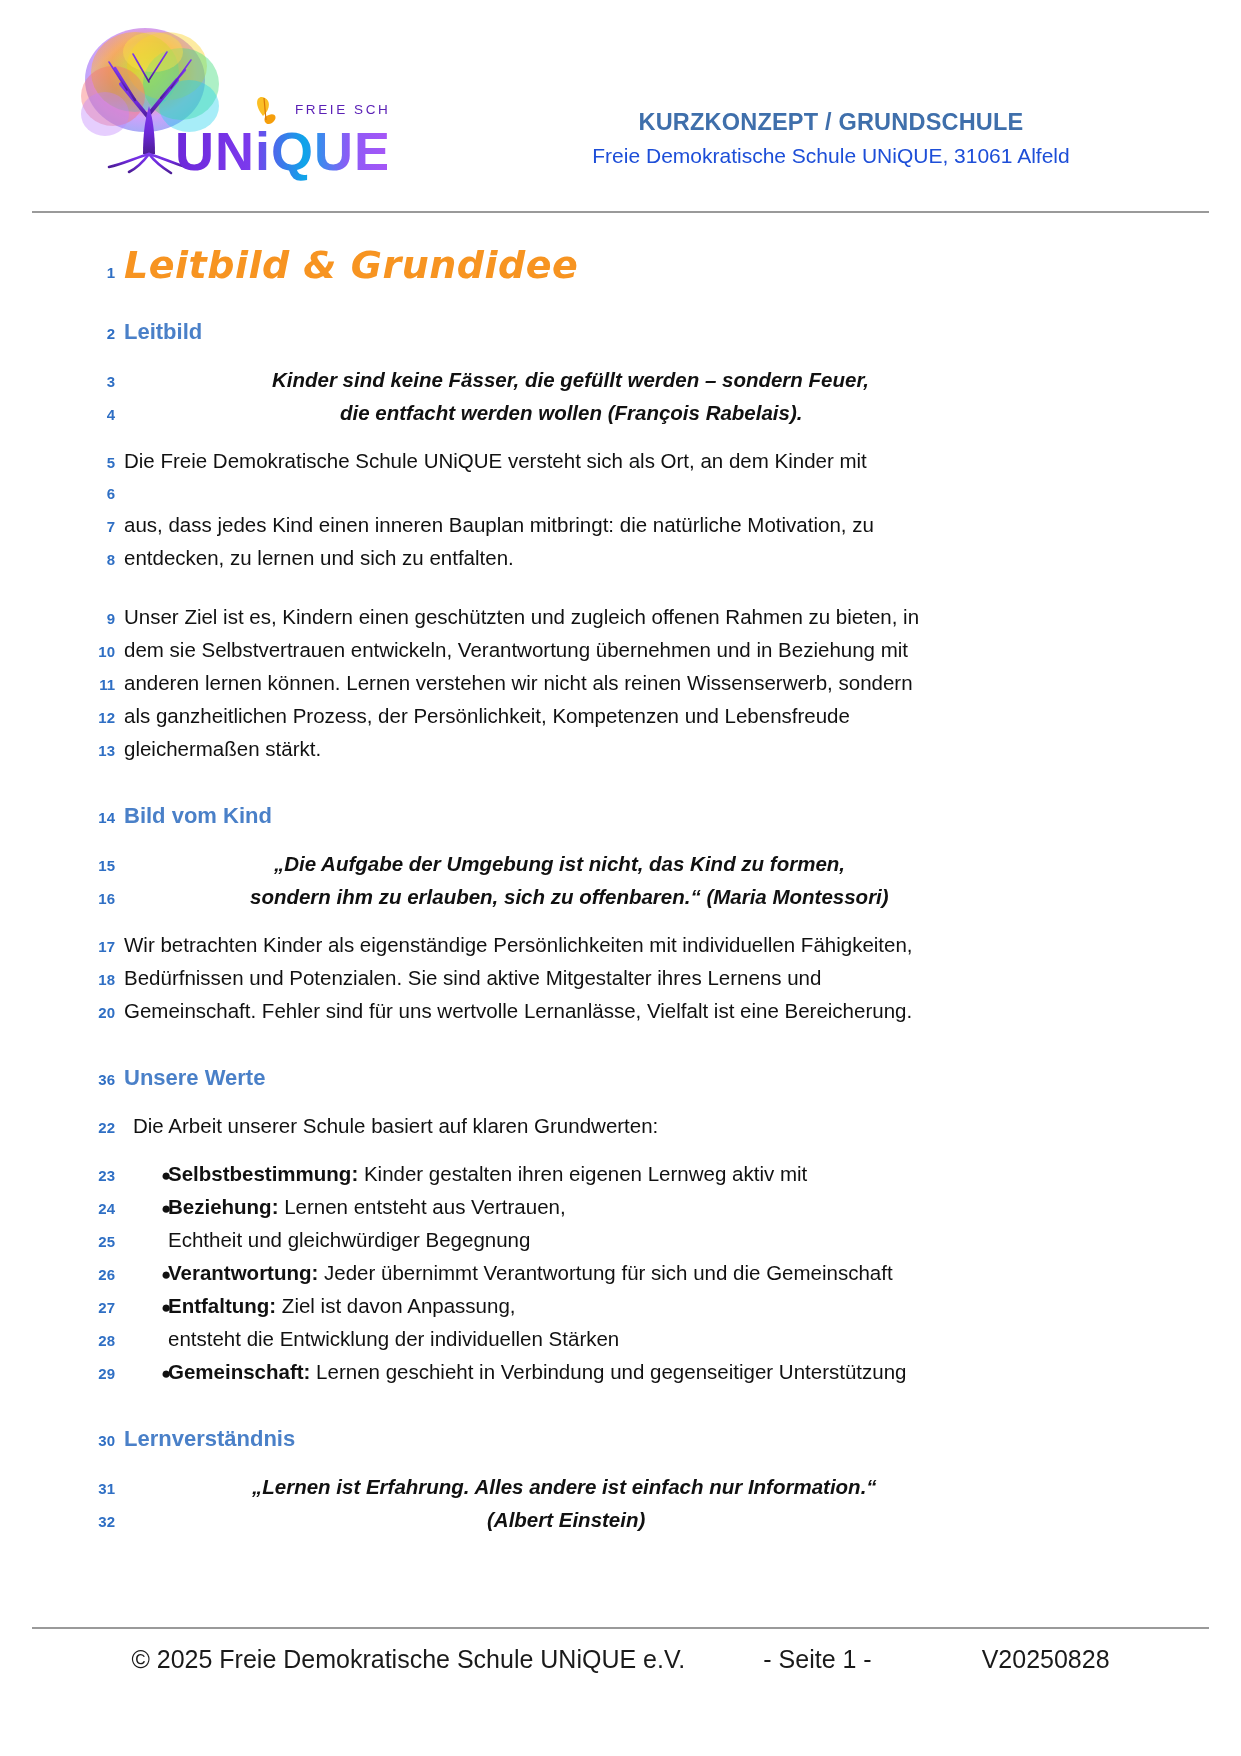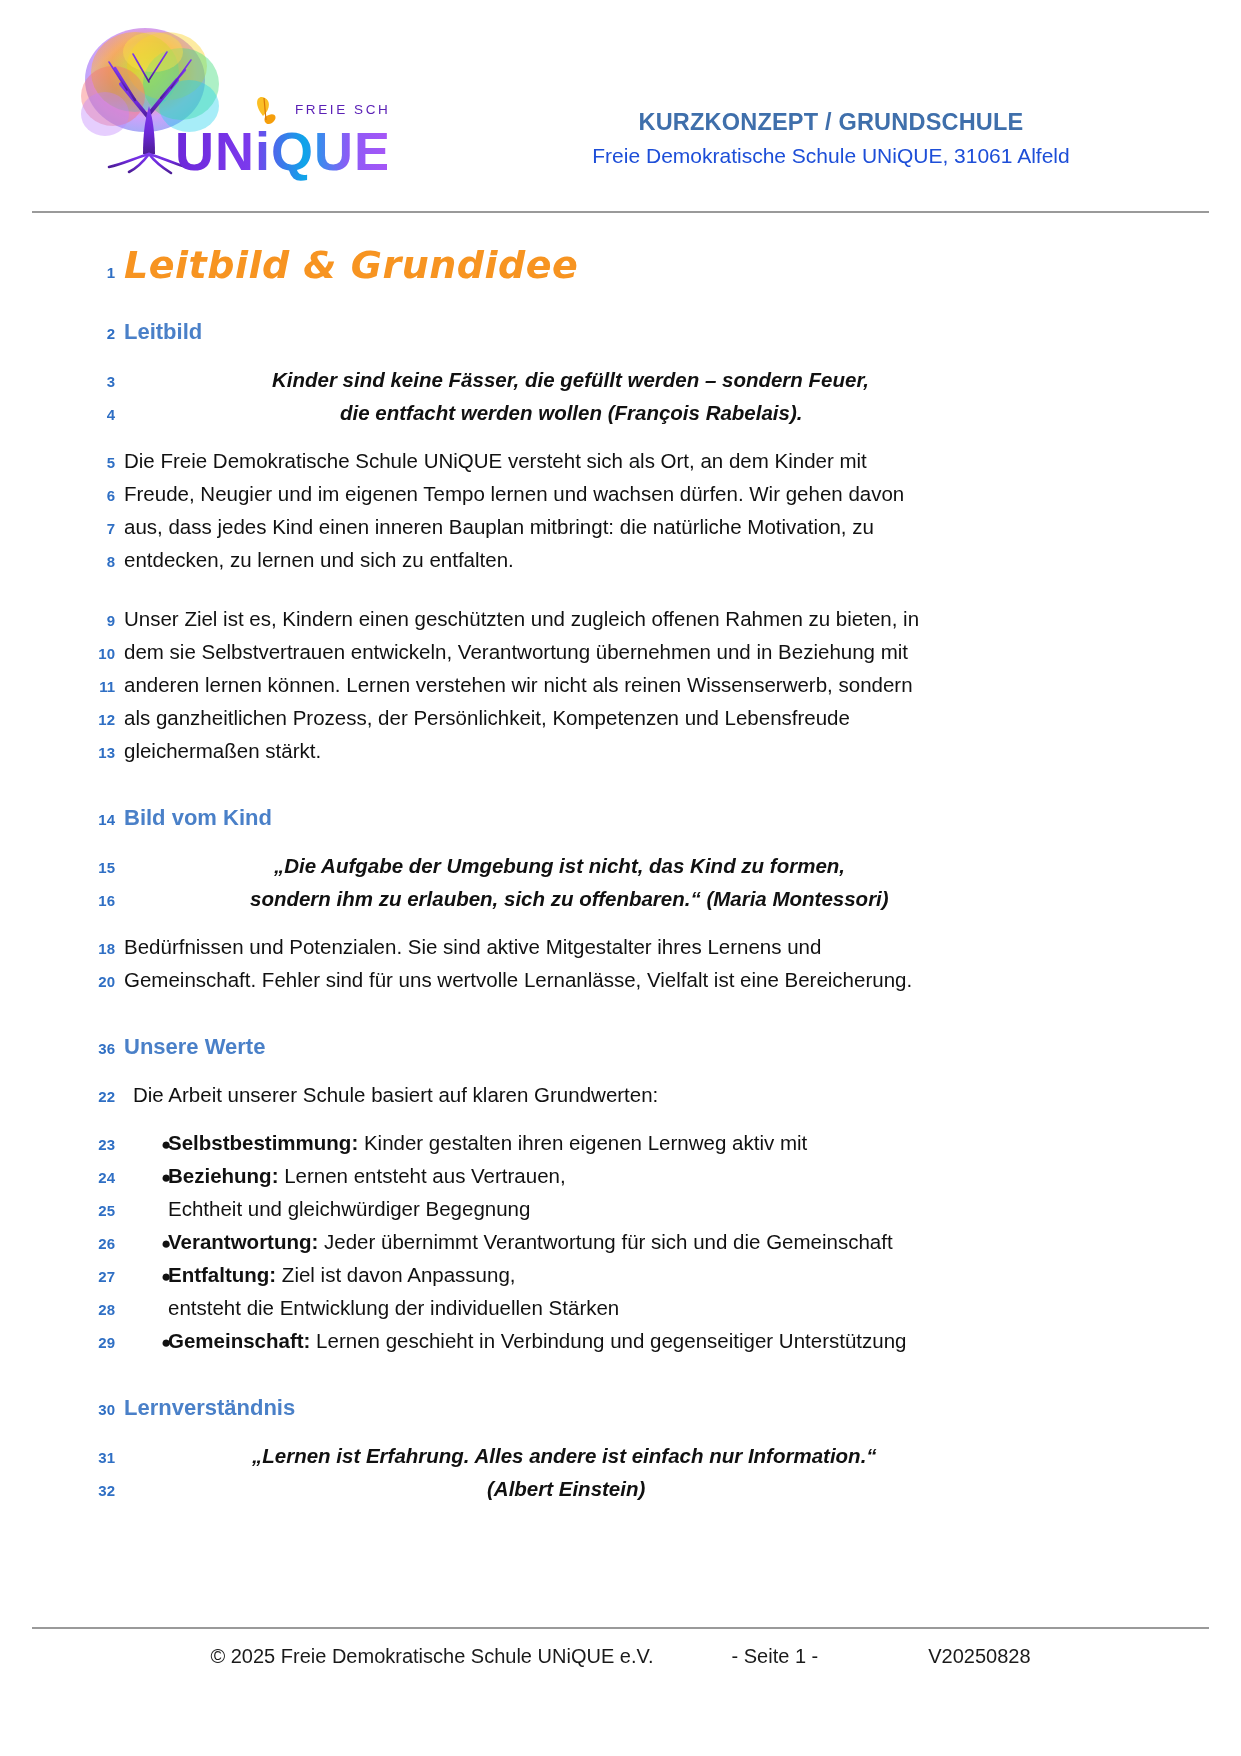--- a/index.html
+++ b/index.html
@@ -168,21 +168,21 @@
     background: #9a9a9a;
   }
   .footer {
     position: absolute;
     left: 0;
     top: 1645px;
     width: 1241px;
     display: flex;
     justify-content: center;
     align-items: baseline;
-    font-size: 20px;
+    font-size: 25px;
     color: #1a1a1a;
   }
   .footer-copy { margin-right: 78px; }
   .footer-page { margin-right: 110px; }
   .footer-version { }
 </style>
 </head>
 <body>
 
 <div class="page">
@@ -297,21 +297,20 @@
     </div>
 
     <div class="spacer-sm"></div>
 
     <div class="line">
       <div class="lnum">5</div>
       <div class="ltext">Die Freie Demokratische Schule UNiQUE versteht sich als Ort, an dem Kinder mit</div>
     </div>
     <div class="line">
       <div class="lnum">6</div>
-      <div class="ltext">Freude, Neugier und im eigenen Tempo lernen und wachsen dürfen. Wir gehen davon</div>
     </div>
     <div class="line">
       <div class="lnum">7</div>
       <div class="ltext">aus, dass jedes Kind einen inneren Bauplan mitbringt: die natürliche Motivation, zu</div>
     </div>
     <div class="line">
       <div class="lnum">8</div>
       <div class="ltext">entdecken, zu lernen und sich zu entfalten.</div>
     </div>
 
@@ -351,20 +350,24 @@
       <div class="lnum">15</div>
       <div class="ltext quote center-c">„Die Aufgabe der Umgebung ist nicht, das Kind zu formen,</div>
     </div>
     <div class="line">
       <div class="lnum">16</div>
       <div class="ltext quote center-d">sondern ihm zu erlauben, sich zu offenbaren.“ (Maria Montessori)</div>
     </div>
 
     <div class="spacer-sm"></div>
 
+    <div class="line">
+      <div class="lnum">17</div>
+      <div class="ltext">Wir betrachten Kinder als eigenständige Persönlichkeiten mit individuellen Fähigkeiten,</div>
+    </div>
     <div class="line">
       <div class="lnum">18</div>
       <div class="ltext">Bedürfnissen und Potenzialen. Sie sind aktive Mitgestalter ihres Lernens und</div>
     </div>
     <div class="line">
       <div class="lnum">20</div>
       <div class="ltext">Gemeinschaft. Fehler sind für uns wertvolle Lernanlässe, Vielfalt ist eine Bereicherung.</div>
     </div>
 
     <div class="spacer-lg"></div>

